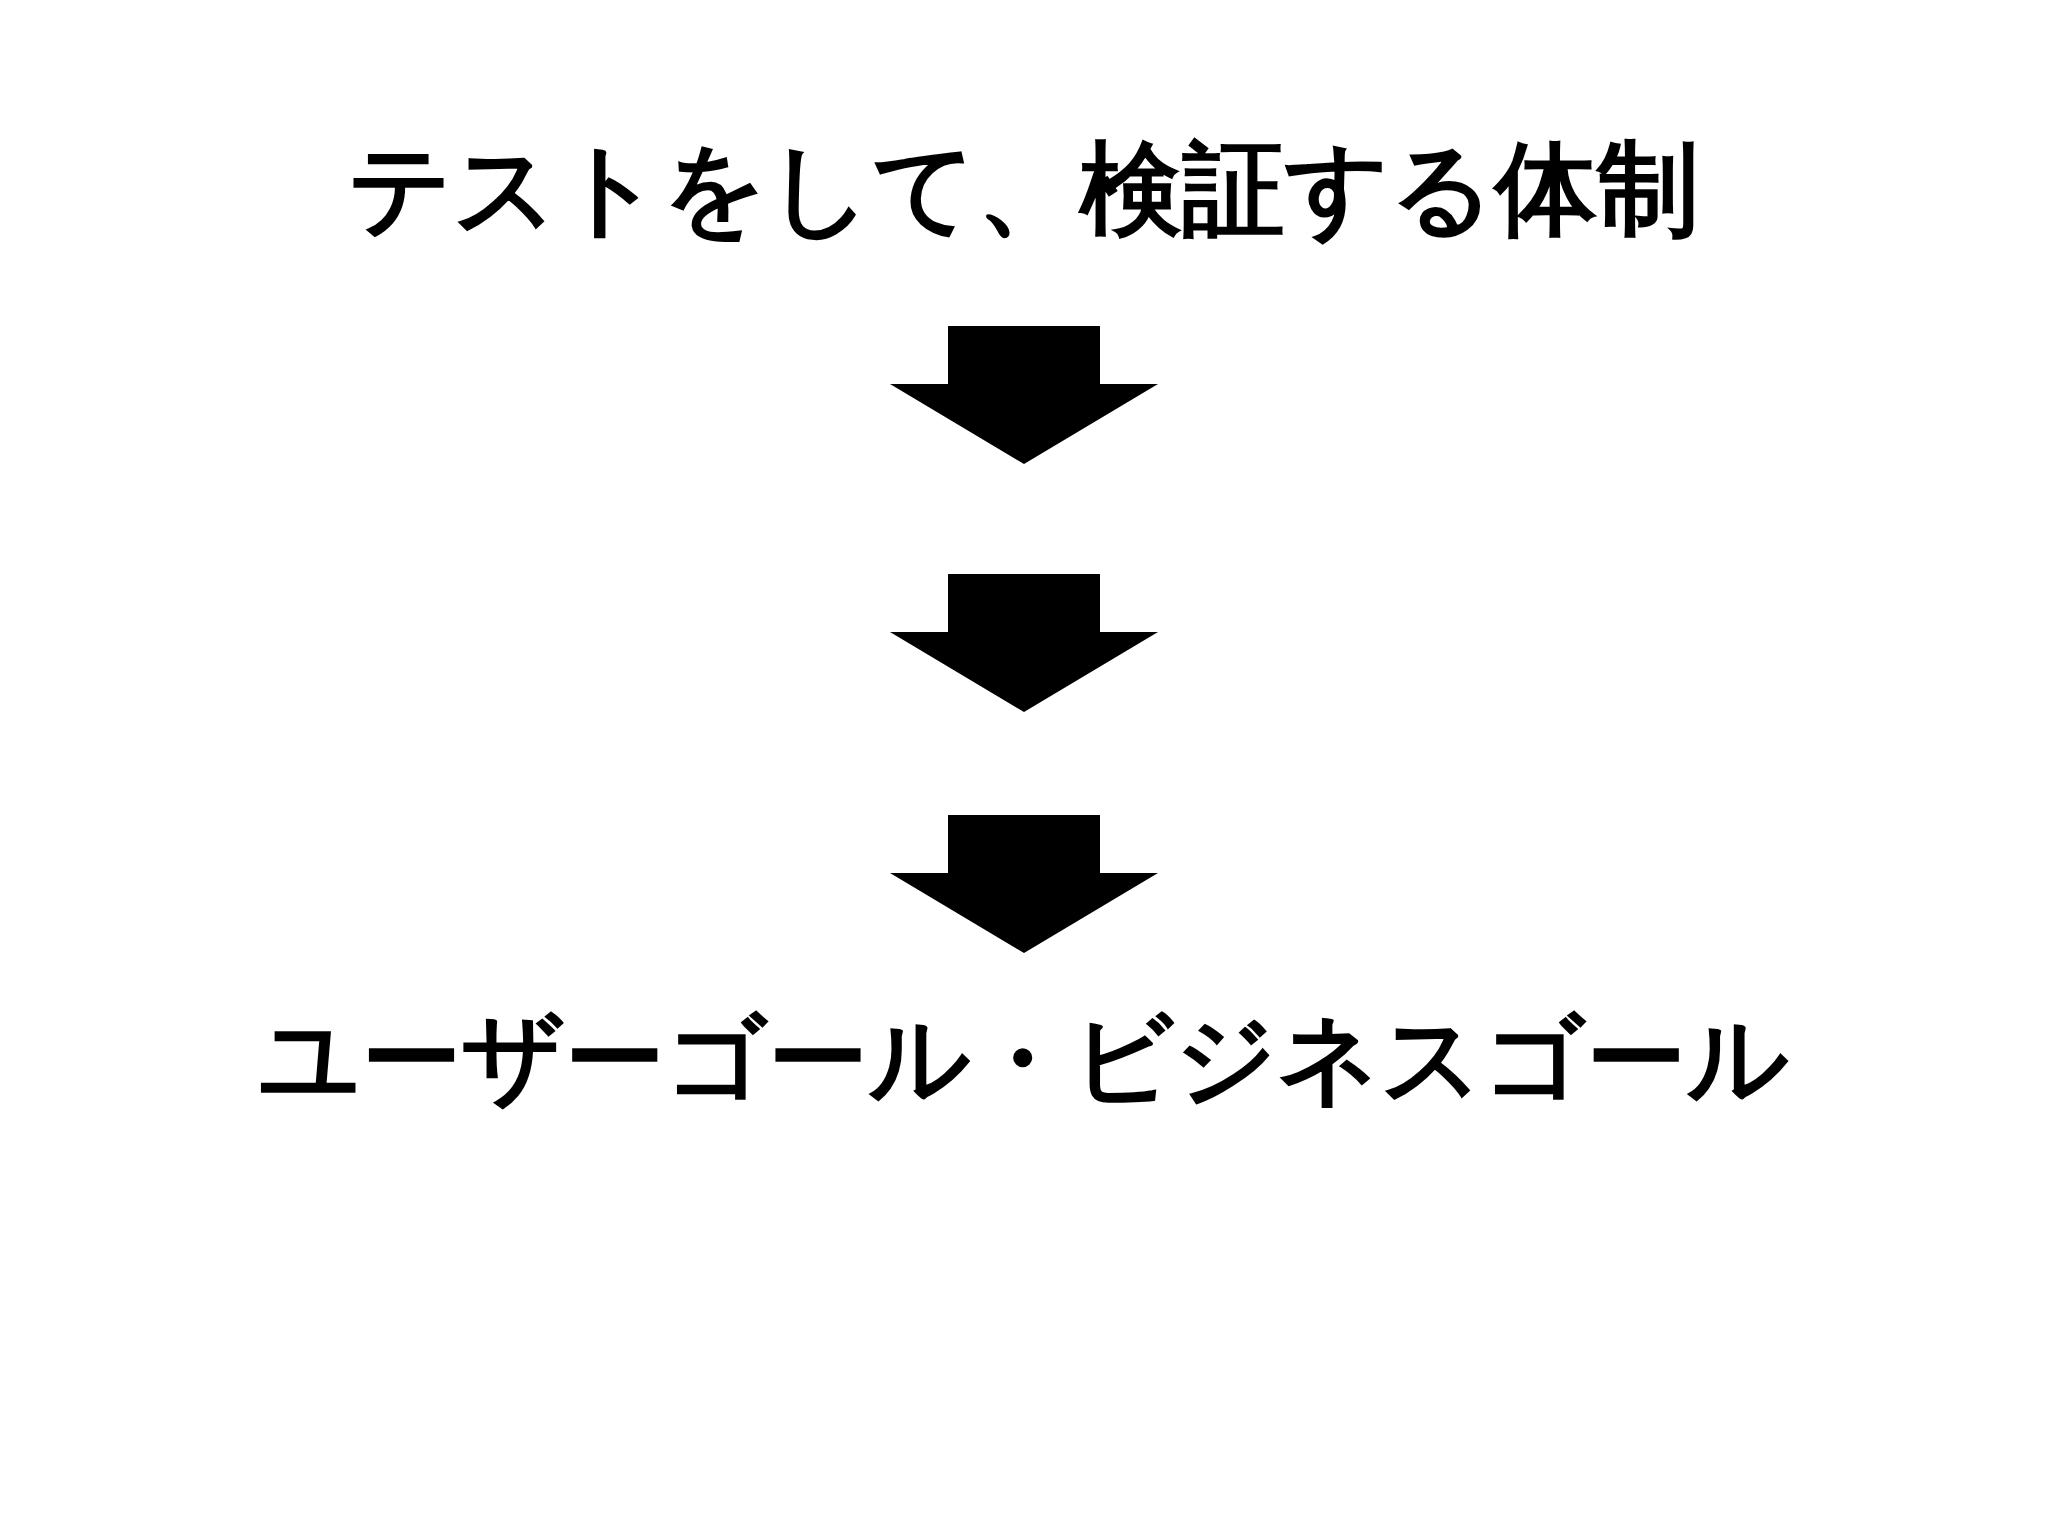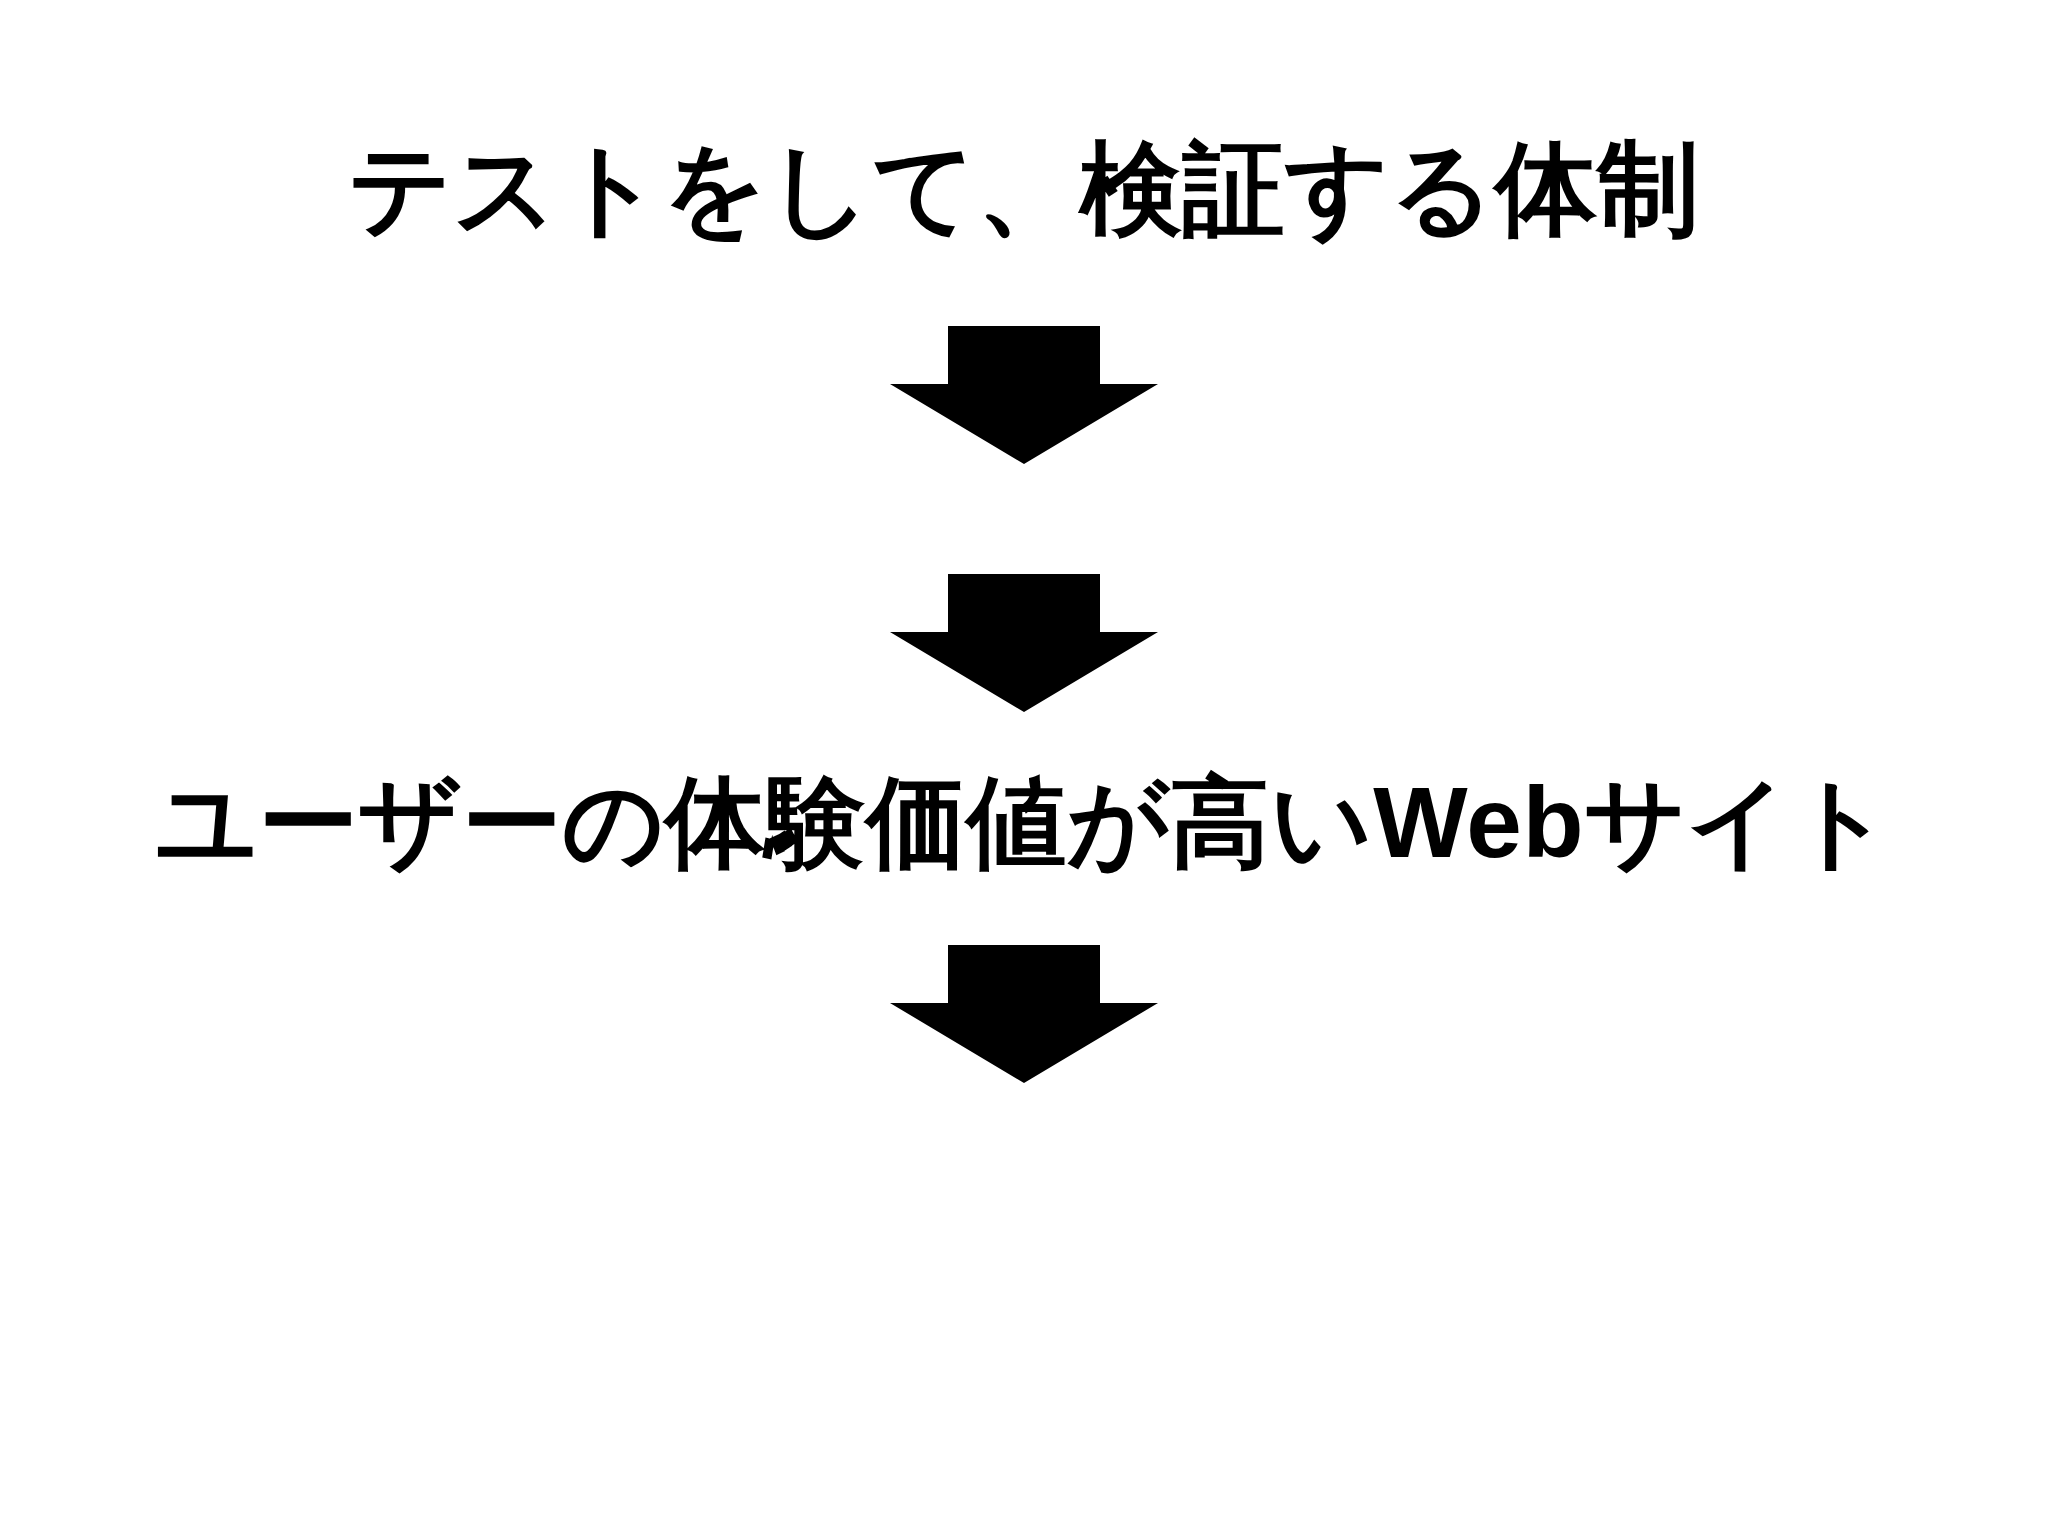--- a/index.html
+++ b/index.html
@@ -97,27 +97,27 @@
     <div class="gap-c"></div>
 
     <div class="arrow-wrap">
       <svg viewBox="0 0 268 138" xmlns="http://www.w3.org/2000/svg" aria-hidden="true">
         <polygon points="58,0 210,0 210,58 268,58 134,138 0,58 58,58" fill="#000000"></polygon>
       </svg>
     </div>
 
     <div class="gap-d"></div>
 
-    <div class="flow-text step-3">ユーザーの体験価値が高いWebサイト</div>
 
     <div class="gap-e"></div>
 
     <div class="arrow-wrap">
       <svg viewBox="0 0 268 138" xmlns="http://www.w3.org/2000/svg" aria-hidden="true">
         <polygon points="58,0 210,0 210,58 268,58 134,138 0,58 58,58" fill="#000000"></polygon>
       </svg>
     </div>
 
     <div class="gap-f"></div>
 
+    <div class="flow-text step-4">ユーザーゴール・ビジネスゴール</div>
 
   </div>
 </div>
 
 </body></html>

